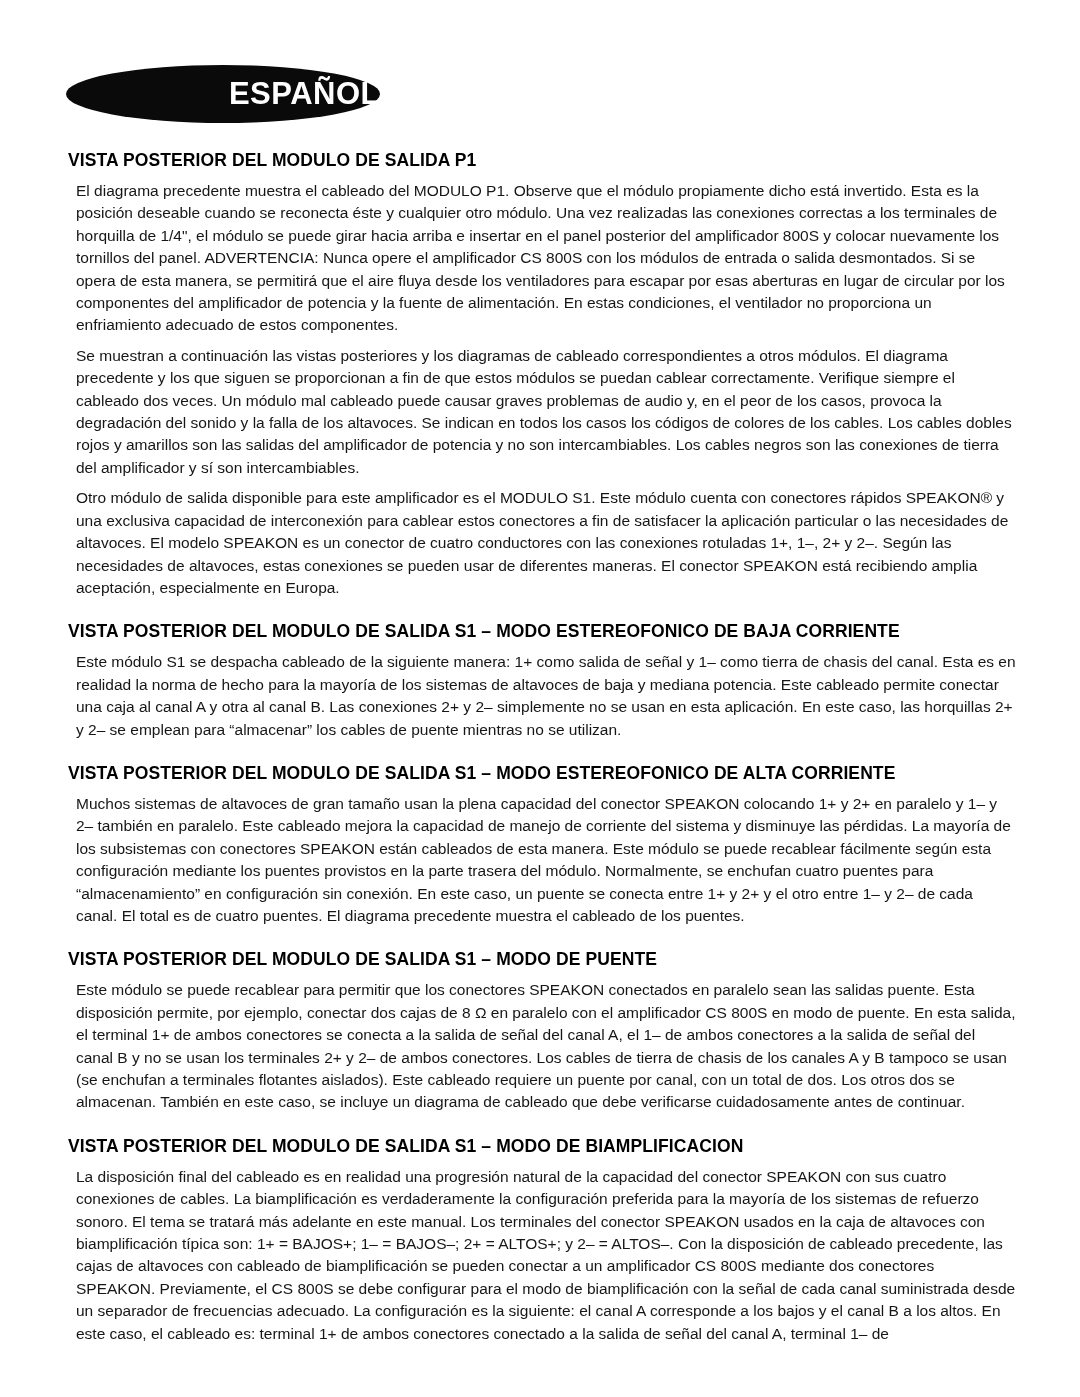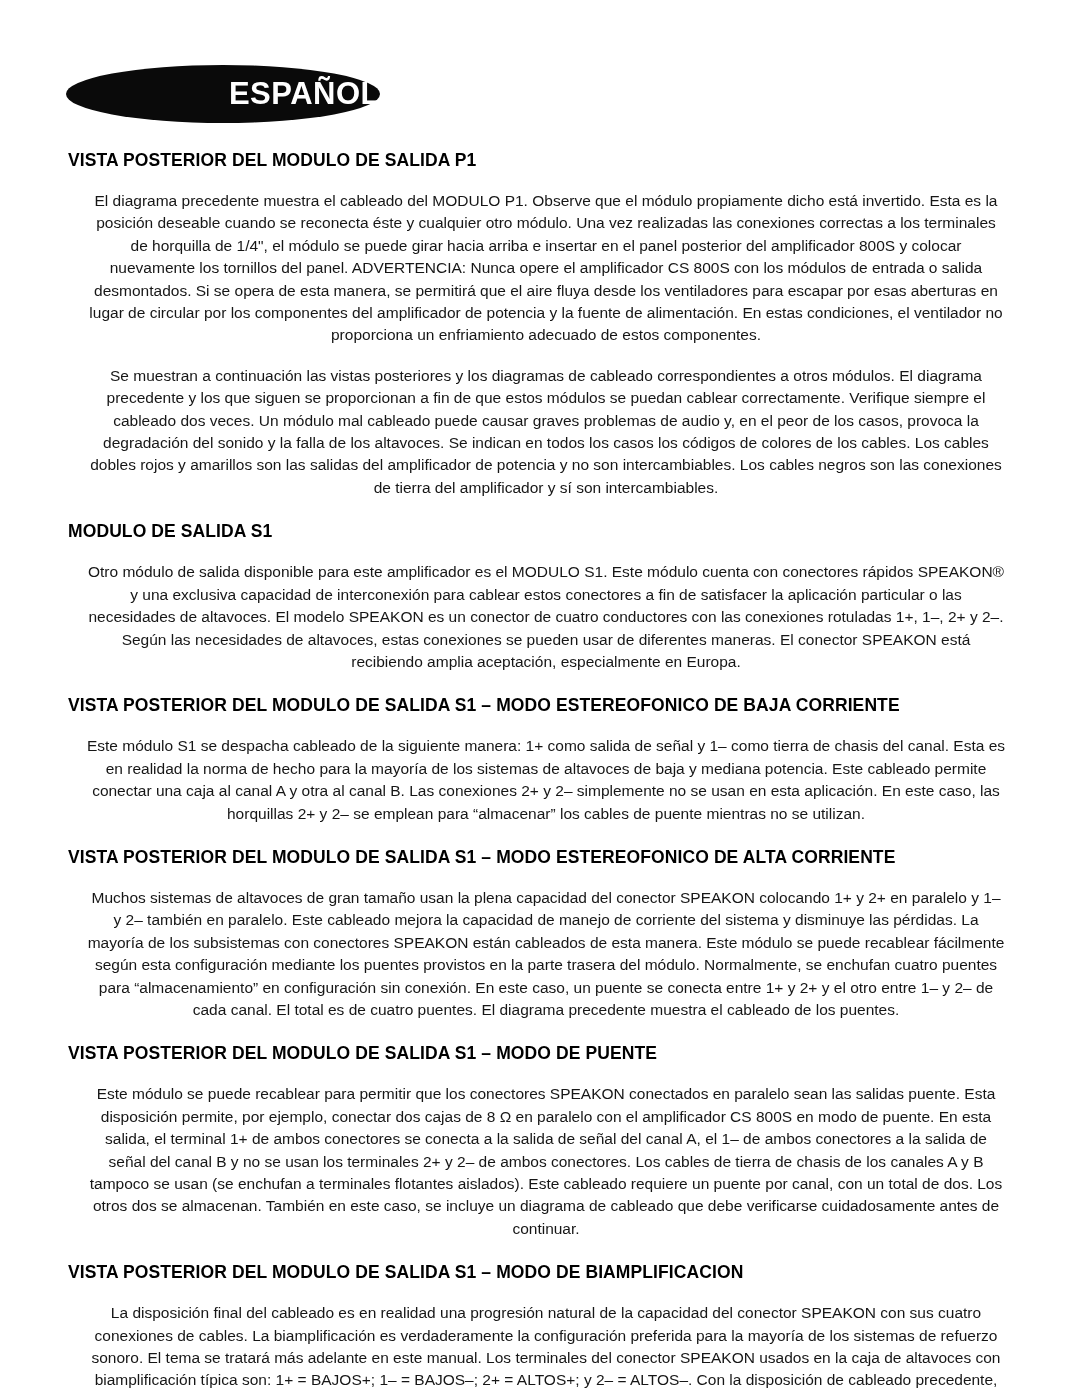--- a/index.html
+++ b/index.html
@@ -47,46 +47,45 @@
     font-size: 17.5px;
     font-weight: bold;
     color: #000000;
     line-height: 24px;
     letter-spacing: 0.1px;
   }
   .content section:first-child h2 {
     margin-top: 0;
   }
   .content p {
-    margin: 18px;
+    margin: 8px;
     font-size: 15.5px;
     line-height: 22.4px;
     color: #161616;
-    text-align: center;
+    text-align: left;
   }
 </style>
 </head>
 <body>
 
 <div class="page">
 
   <div class="lang-badge">
     <span>ESPAÑOL</span>
   </div>
 
   <main class="content">
 
     <section>
       <h2>VISTA POSTERIOR DEL MODULO DE SALIDA P1</h2>
       <p>El diagrama precedente muestra el cableado del MODULO P1. Observe que el módulo propiamente dicho está invertido. Esta es la posición deseable cuando se reconecta éste y cualquier otro módulo. Una vez realizadas las conexiones correctas a los terminales de horquilla de 1/4", el módulo se puede girar hacia arriba e insertar en el panel posterior del amplificador 800S y colocar nuevamente los tornillos del panel. ADVERTENCIA: Nunca opere el amplificador CS 800S con los módulos de entrada o salida desmontados. Si se opera de esta manera, se permitirá que el aire fluya desde los ventiladores para escapar por esas aberturas en lugar de circular por los componentes del amplificador de potencia y la fuente de alimentación. En estas condiciones, el ventilador no proporciona un enfriamiento adecuado de estos componentes.</p>
       <p>Se muestran a continuación las vistas posteriores y los diagramas de cableado correspondientes a otros módulos. El diagrama precedente y los que siguen se proporcionan a fin de que estos módulos se puedan cablear correctamente. Verifique siempre el cableado dos veces. Un módulo mal cableado puede causar graves problemas de audio y, en el peor de los casos, provoca la degradación del sonido y la falla de los altavoces. Se indican en todos los casos los códigos de colores de los cables. Los cables dobles rojos y amarillos son las salidas del amplificador de potencia y no son intercambiables. Los cables negros son las conexiones de tierra del amplificador y sí son intercambiables.</p>
     </section>
 
     <section>
-      <h2>MODULO DE SALIDA S1</h2>
       <p>Otro módulo de salida disponible para este amplificador es el MODULO S1. Este módulo cuenta con conectores rápidos SPEAKON® y una exclusiva capacidad de interconexión para cablear estos conectores a fin de satisfacer la aplicación particular o las necesidades de altavoces. El modelo SPEAKON es un conector de cuatro conductores con las conexiones rotuladas 1+, 1–, 2+ y 2–. Según las necesidades de altavoces, estas conexiones se pueden usar de diferentes maneras. El conector SPEAKON está recibiendo amplia aceptación, especialmente en Europa.</p>
     </section>
 
     <section>
       <h2>VISTA POSTERIOR DEL MODULO DE SALIDA S1 – MODO ESTEREOFONICO DE BAJA CORRIENTE</h2>
       <p>Este módulo S1 se despacha cableado de la siguiente manera: 1+ como salida de señal y 1– como tierra de chasis del canal. Esta es en realidad la norma de hecho para la mayoría de los sistemas de altavoces de baja y mediana potencia. Este cableado permite conectar una caja al canal A y otra al canal B. Las conexiones 2+ y 2– simplemente no se usan en esta aplicación. En este caso, las horquillas 2+ y 2– se emplean para “almacenar” los cables de puente mientras no se utilizan.</p>
     </section>
 
     <section>
       <h2>VISTA POSTERIOR DEL MODULO DE SALIDA S1 – MODO ESTEREOFONICO DE ALTA CORRIENTE</h2>

